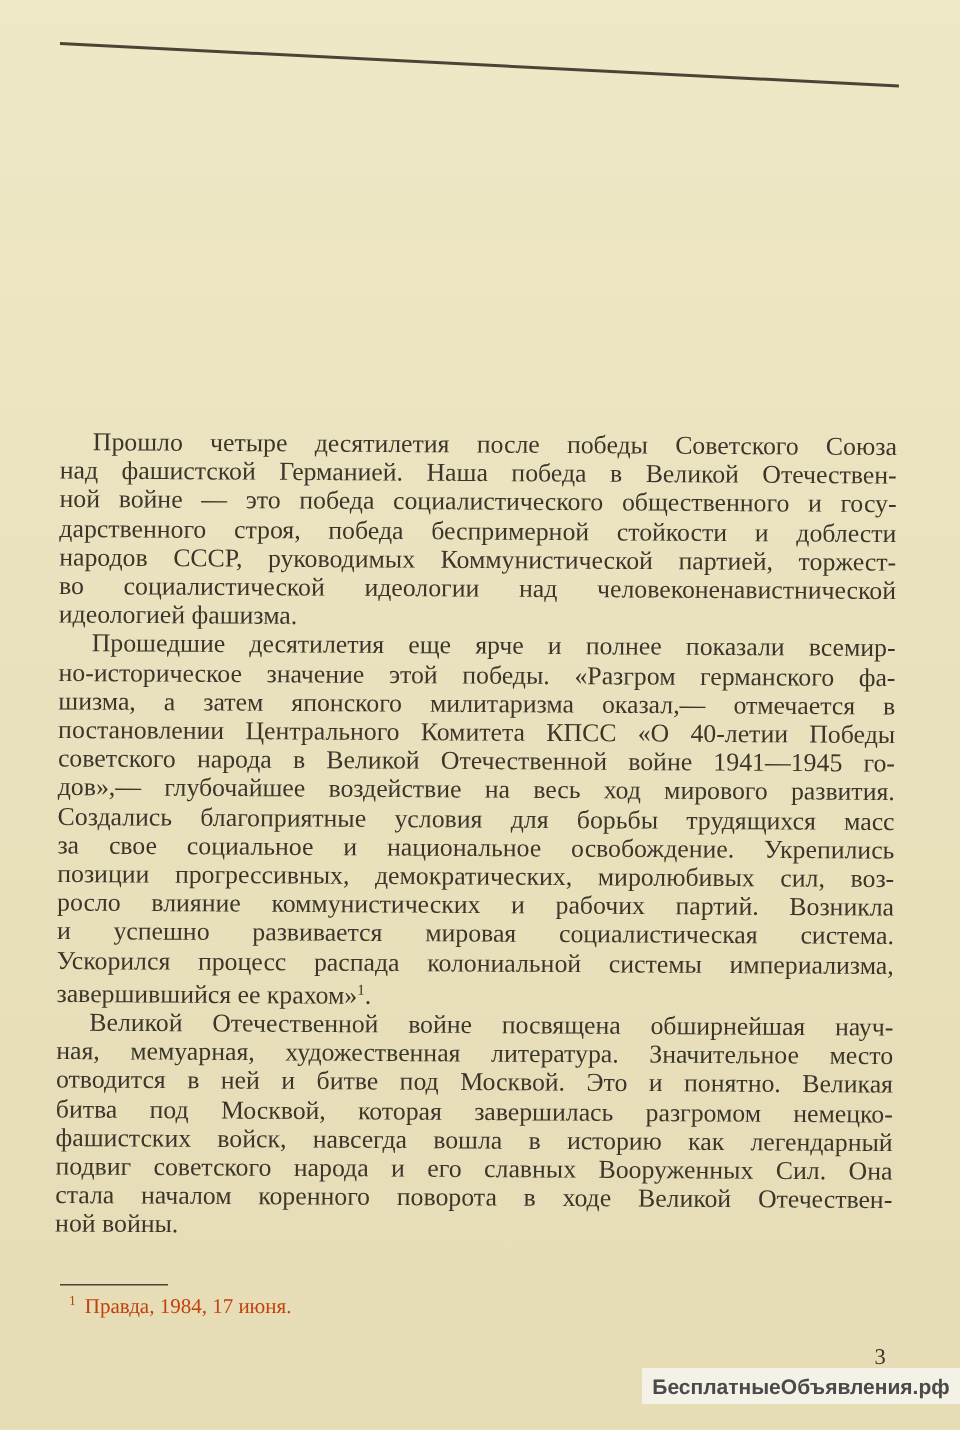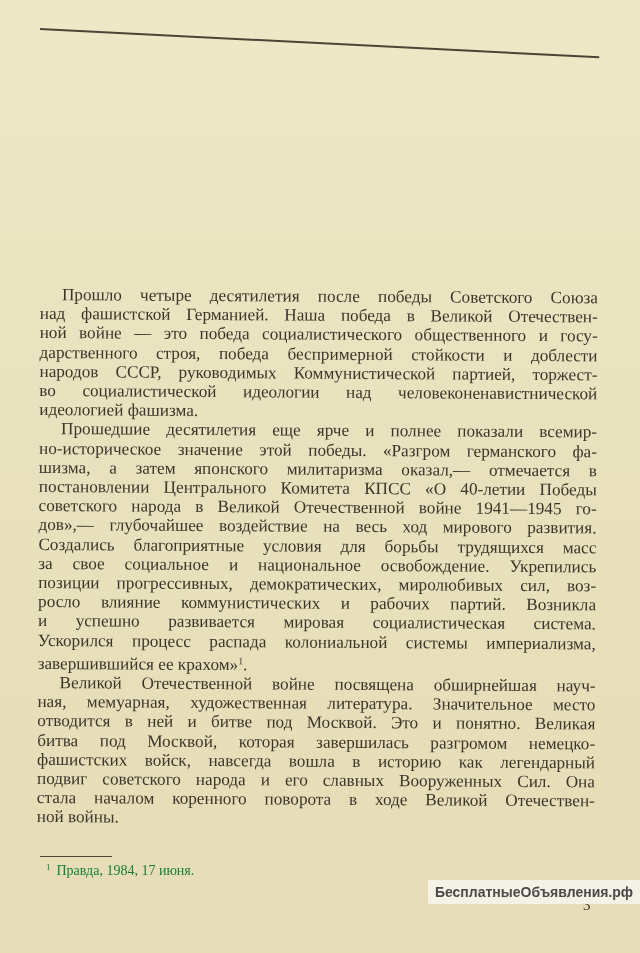--- a/index.html
+++ b/index.html
@@ -24,28 +24,28 @@
     }
     .para { margin: 0; text-align: justify; text-align-last: left; }
     .line { display: block; text-align: justify; text-align-last: justify; white-space: nowrap; }
     .line.last { text-align-last: left; }
     .line.indent { padding-left: 22px; }
     sup.fn { font-size: 10px; vertical-align: 6px; }
     .fn-rule {
       position: absolute; left: 40px; top: 856px; width: 72px; height: 1px; background: #4a4436;
     }
     .footnote {
-      position: absolute; left: 46px; top: 862px; font-size: 14px; color: #15803d;
+      position: absolute; left: 46px; top: 862px; font-size: 14px; color: #c2410c;
     }
     .footnote .mark { font-size: 9px; vertical-align: 5px; margin-right: 6px; }
     .page-number {
       position: absolute; left: 583px; top: 897px; font-size: 15px; color: #3b352a;
     }
     .watermark {
-      position: absolute; left: 428px; top: 880px; width: 212px; height: 24px;
+      position: absolute; left: 428px; top: 912px; width: 212px; height: 24px;
       background: #f4f1e6;
       font-family: "Liberation Sans", "DejaVu Sans", sans-serif;
       font-weight: bold; font-size: 14px; color: #4a4a4a;
       display: flex; align-items: center; justify-content: center;
     }
   </style>
 </head>
 <body>
 
 <div class="top-rule"></div>

